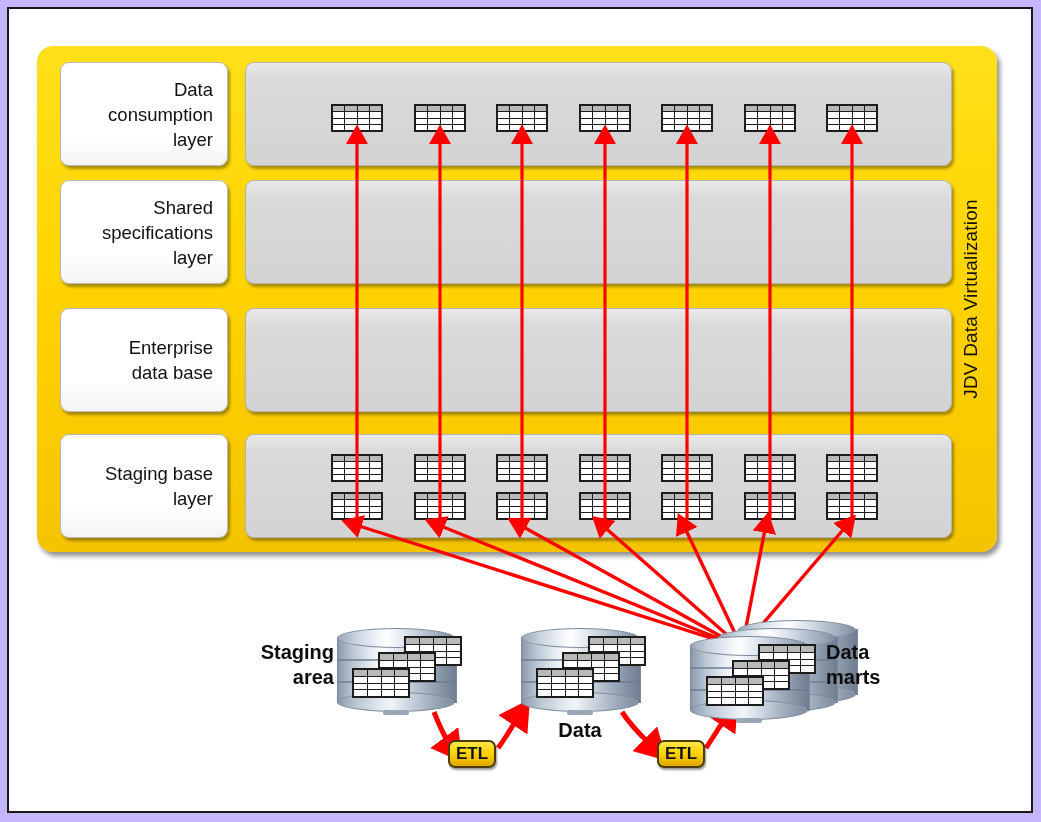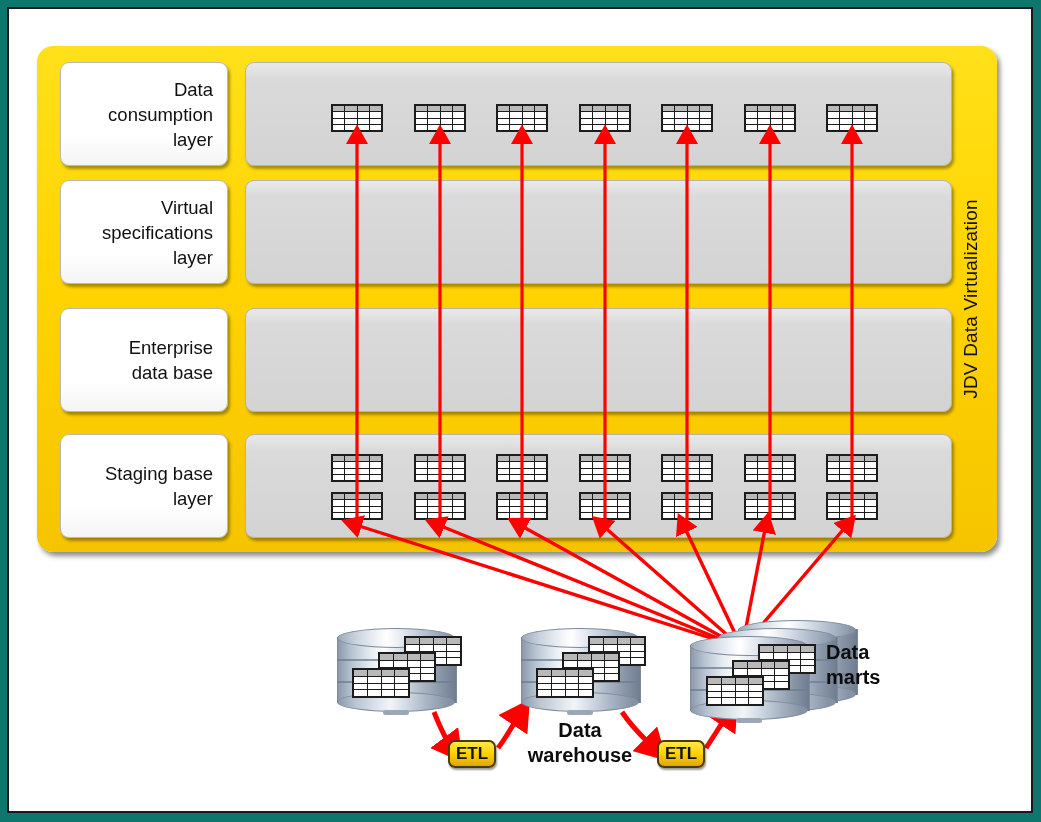--- a/index.html
+++ b/index.html
@@ -7,21 +7,21 @@
     padding: 0;
     background: #ffffff;
   }
   body {
     font-family: "Liberation Sans", sans-serif;
   }
   #canvas {
     position: relative;
     width: 1041px;
     height: 822px;
-    background: #0f766e;
+    background: #c4b5fd;
     overflow: hidden;
   }
   
   #frame {
     position: absolute;
     left: 7px;
     top: 7px;
     width: 1026px;
     height: 806px;
     border: 2px solid #1a1a1a;
@@ -216,21 +216,21 @@
       <div class="layer-label">
         <span class="ln">Data</span>
         <span class="ln">consumption</span>
         <span class="ln">layer</span>
       </div>
       <div class="layer-panel"></div>
     </div>
 
     <div class="layer-row" style="top:134px;">
       <div class="layer-label">
-        <span class="ln">Virtual</span>
+        <span class="ln">Shared</span>
         <span class="ln">specifications</span>
         <span class="ln">layer</span>
       </div>
       <div class="layer-panel"></div>
     </div>
 
     <div class="layer-row" style="top:262px;">
       <div class="layer-label">
         <span class="ln">Enterprise</span>
         <span class="ln">data base</span>
@@ -709,32 +709,35 @@
   </svg>
 
   <div class="cyl" style="left:337px; top:628px;">
     <div class="body"></div>
     <div class="band" style="top:31px;"></div>
     <div class="band" style="top:53px;"></div>
     <div class="top"></div>
     <div class="bot"></div>
     <div class="foot"></div>
   </div>
+  <div class="cyl-label" style="left:256px; top:640px; width:78px; text-align:right;">
+    <div>Staging</div>
+    <div>area</div>
+  </div>
 
   <div class="cyl" style="left:521px; top:628px;">
     <div class="body"></div>
     <div class="band" style="top:31px;"></div>
     <div class="band" style="top:53px;"></div>
     <div class="top"></div>
     <div class="bot"></div>
     <div class="foot"></div>
   </div>
   <div class="cyl-label" style="left:500px; top:718px; width:160px; text-align:center;">
     <div>Data</div>
-    <div>warehouse</div>
   </div>
 
   <div class="cyl" style="left:738px; top:620px;">
     <div class="body"></div>
     <div class="band" style="top:31px;"></div>
     <div class="band" style="top:53px;"></div>
     <div class="top"></div>
     <div class="bot"></div>
   </div>
   <div class="cyl" style="left:718px; top:628px;">

